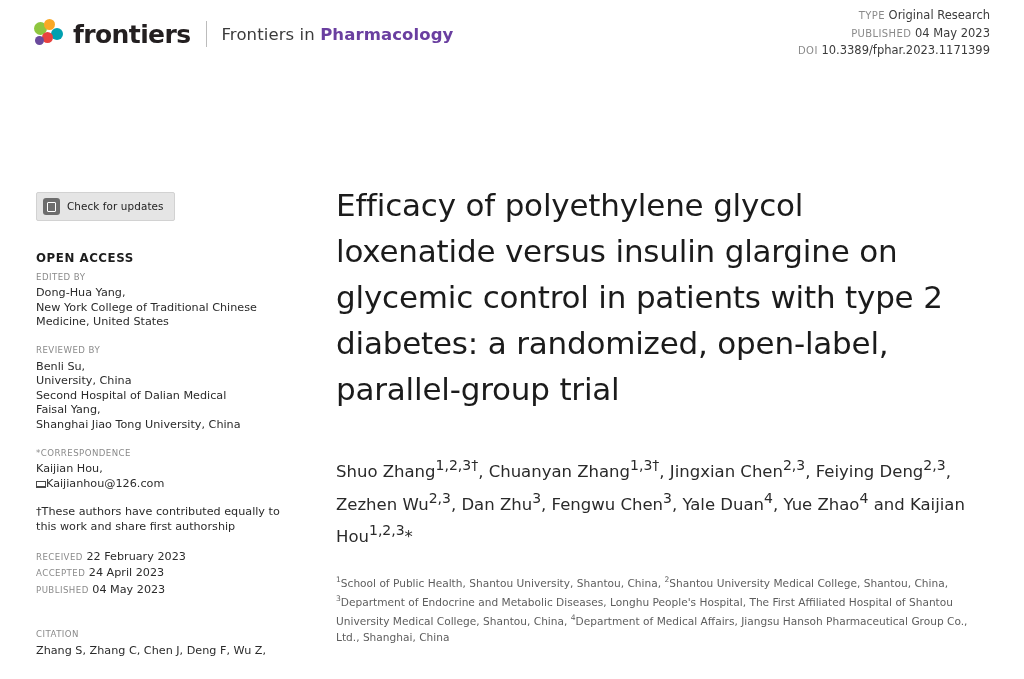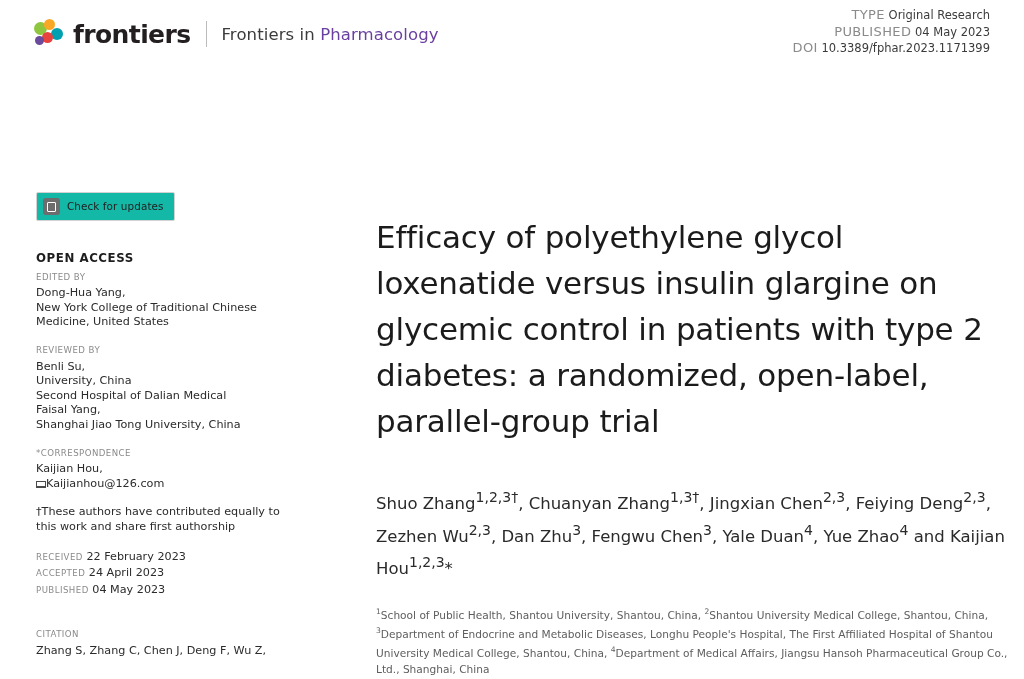--- a/index.html
+++ b/index.html
@@ -55,54 +55,55 @@
     background: #bcbcbc;
     margin: 0 14px 0 16px;
   }
   .journal-name {
     font-size: 16.5px;
     color: #3b3b3b;
     letter-spacing: 0.1px;
   }
   .journal-name .accent {
     color: #6a3fa0;
+    font-weight: bold;
   }
 
   
   .article-meta {
     position: absolute;
     top: 7px;
     right: 34px;
     text-align: right;
     font-size: 11.5px;
     color: #3b3b3b;
     line-height: 16.5px;
   }
   .article-meta .k {
-    font-size: 13px;
+    font-size: 10px;
     color: #8a8a8a;
     letter-spacing: 0.4px;
     text-transform: uppercase;
   }
 
   
   .left-col {
     position: absolute;
     left: 36px;
     top: 192px;
     width: 250px;
     font-size: 11.2px;
     line-height: 14.6px;
     color: #2b2b2b;
   }
   .check-updates {
     display: inline-flex;
     align-items: center;
     gap: 7px;
-    background: #14b8a6;
+    background: #e5e5e5;
     border: 1px solid #d2d2d2;
     border-radius: 2px;
     padding: 5px 10px 5px 6px;
     margin-bottom: 30px;
   }
   .check-updates .cu-icon {
     width: 17px;
     height: 17px;
     border-radius: 3px;
     background: #6d6d6d;
@@ -180,24 +181,23 @@
   }
   .equal-note {
     margin: 14px 0 14px 0;
     font-size: 11.2px;
     line-height: 14.6px;
   }
 
   
   .right-col {
     position: absolute;
-    left: 376px;
+    left: 336px;
     top: 182px;
     width: 632px;
-    margin-top: 32px;
   }
   .title {
     font-size: 31px;
     line-height: 46px;
     font-weight: normal;
     color: #1b1b1b;
     letter-spacing: -0.2px;
     margin: 0 0 40px 0;
   }
   .authors {

